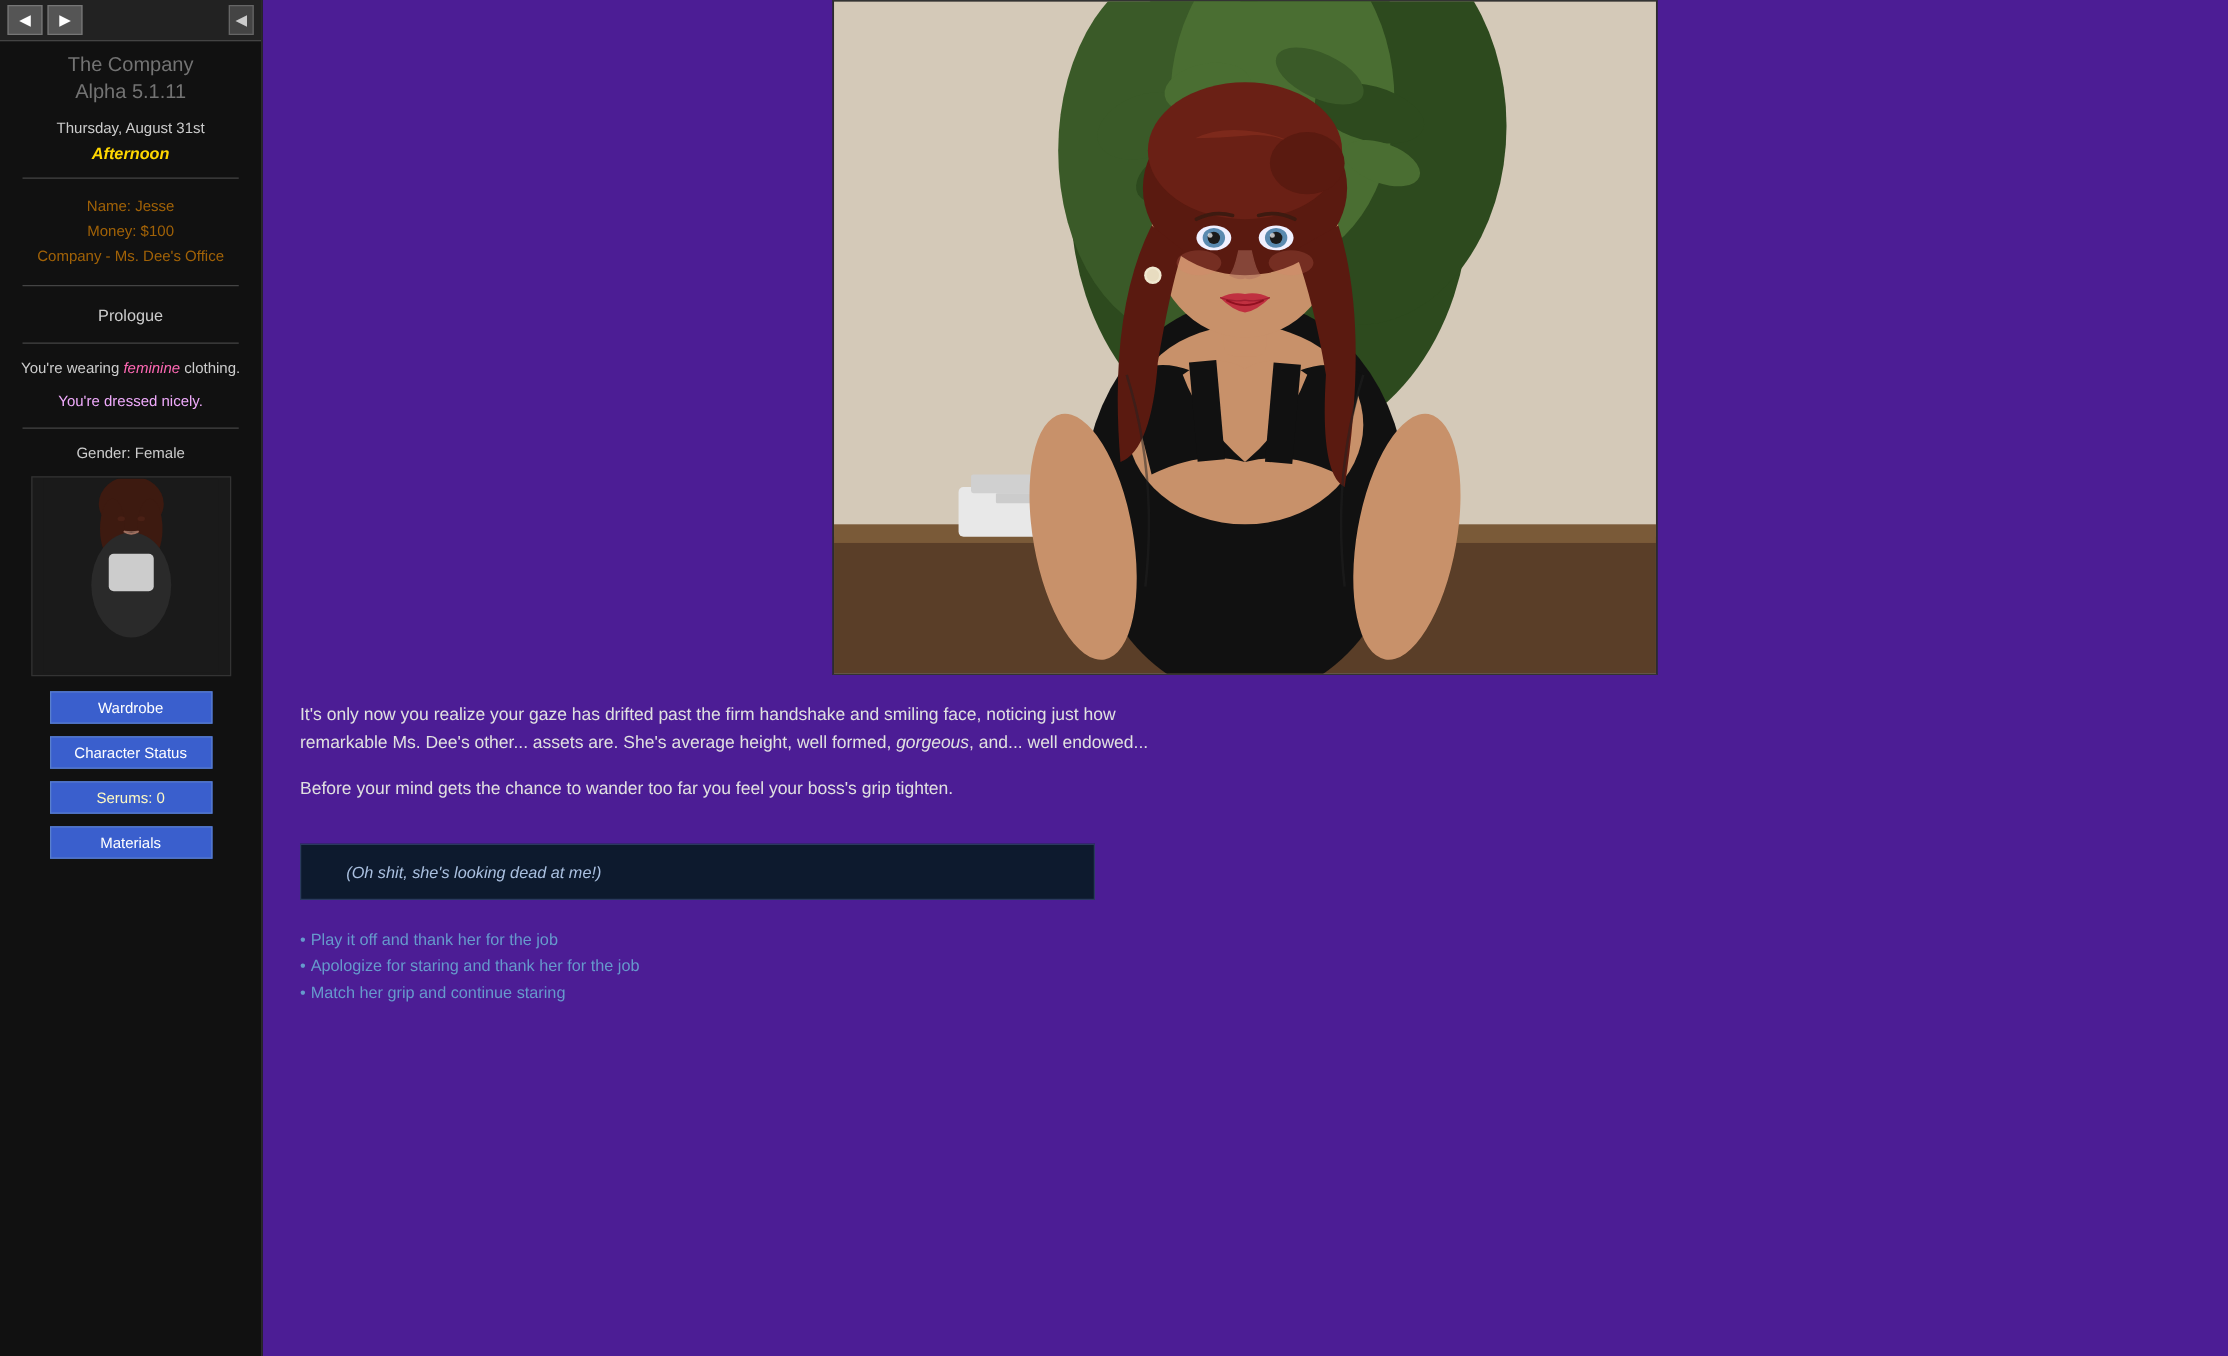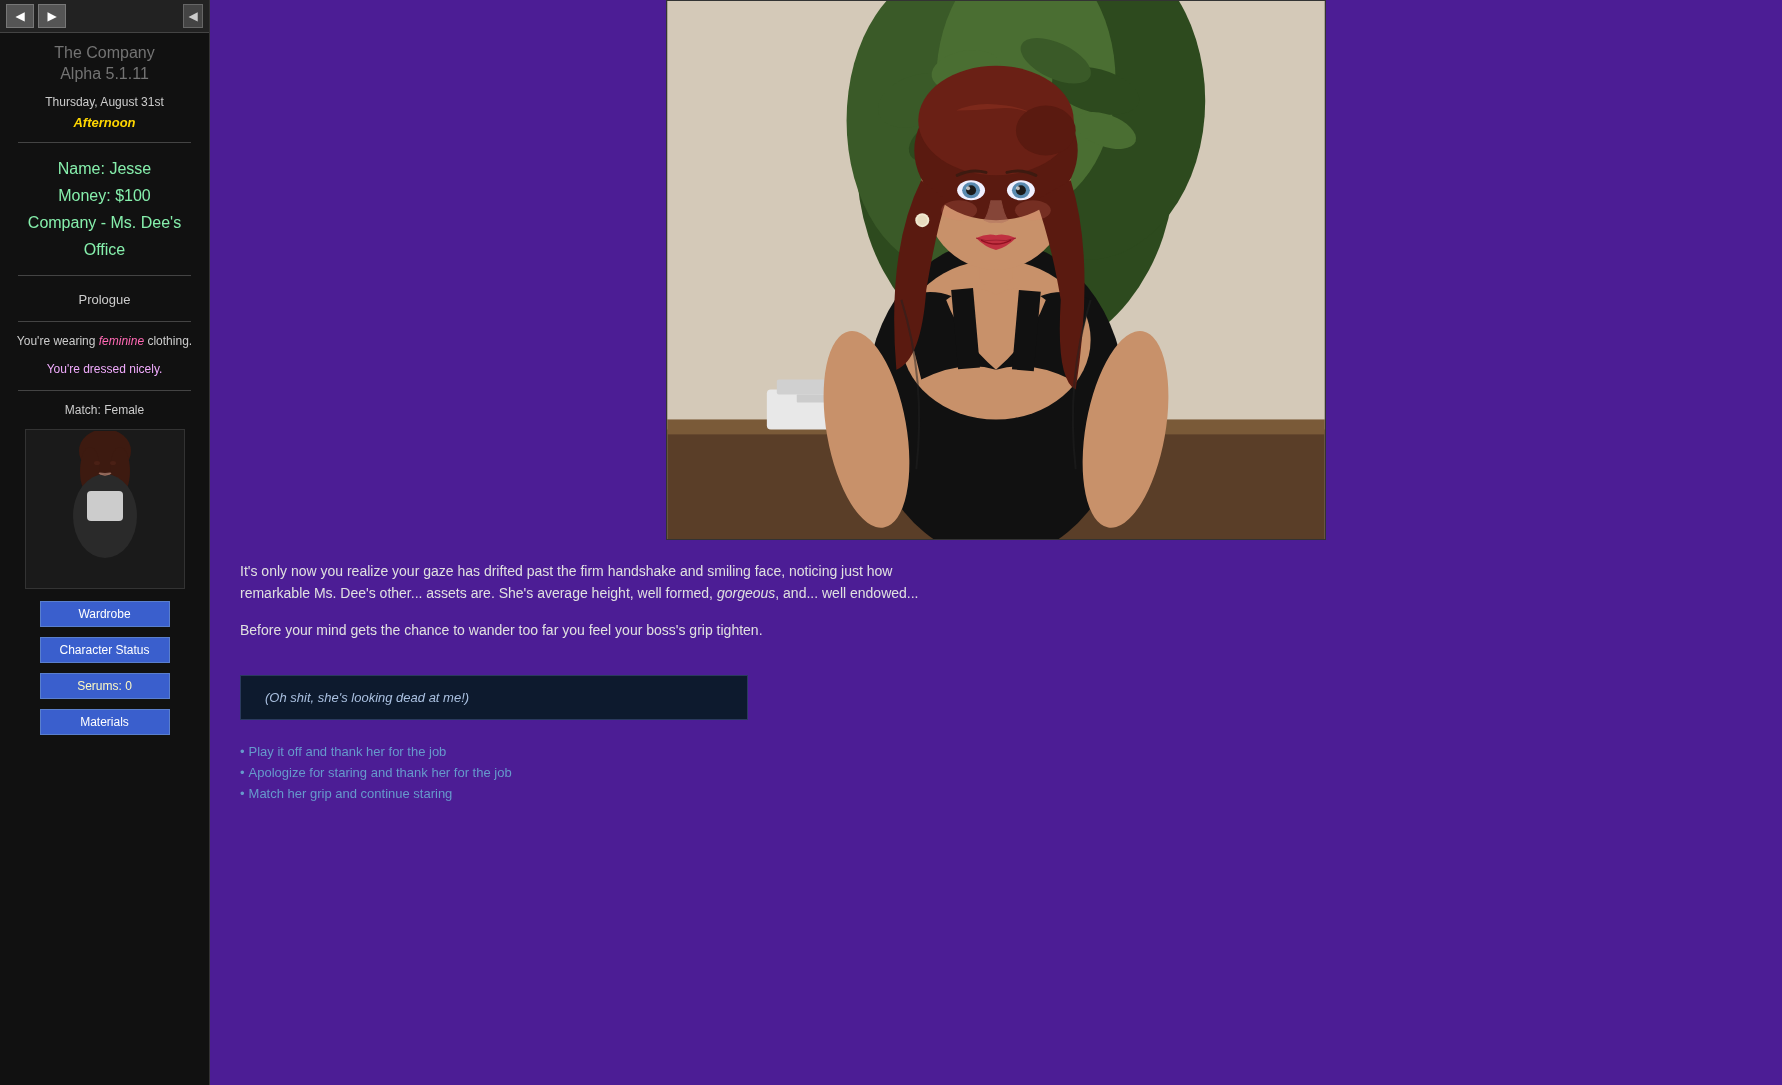--- a/index.html
+++ b/index.html
@@ -102,22 +102,22 @@
     #divider {
       width: 90%;
       border: none;
       border-top: 1px solid #444;
       margin: 6px 0;
     }
 
     #player-info {
       text-align: center;
       line-height: 1.7;
-      color: #86efac;
-      font-size: 16px;
+      color: #a16207;
+      font-size: 12px;
     }
 
     #section-divider {
       width: 90%;
       border: none;
       border-top: 1px solid #444;
       margin: 6px 0;
     }
 
     #chapter-label {
@@ -259,25 +259,25 @@
     }
 
     #story-text em {
       font-style: italic;
     }
 
     #thought-box {
       margin: 10px 30px;
       background: #0d1a2e;
       border: 1px solid #2a3a5e;
-      padding: 14px 24px;
+      padding: 14px 36px;
       color: #aac0e0;
       font-style: italic;
       font-size: 13px;
-      width: 508px;
+      width: 636px;
     }
 
     #choices {
       padding: 14px 30px;
       display: flex;
       flex-direction: column;
       gap: 6px;
     }
 
     .choice-item {
@@ -323,21 +323,21 @@
     <hr id="chapter-divider">
 
     <div id="clothing-status">
       <span>You're wearing </span><span class="feminine-text">feminine</span><span> clothing.</span>
     </div>
 
     <div id="dressed-status">You're dressed nicely.</div>
 
     <hr id="gender-divider">
 
-    <div id="gender-label">Match: Female</div>
+    <div id="gender-label">Gender: Female</div>
 
     <div id="avatar-box">
       <svg id="avatar-silhouette" viewBox="0 0 140 155" xmlns="http://www.w3.org/2000/svg">
 
         <rect width="140" height="155" fill="#1a1a1a"></rect>
 
         <ellipse cx="70" cy="30" rx="22" ry="26" fill="#8b6558"></ellipse>
 
         <ellipse cx="70" cy="20" rx="26" ry="22" fill="#3d1a10"></ellipse>
         <ellipse cx="55" cy="40" rx="10" ry="24" fill="#3d1a10"></ellipse>

